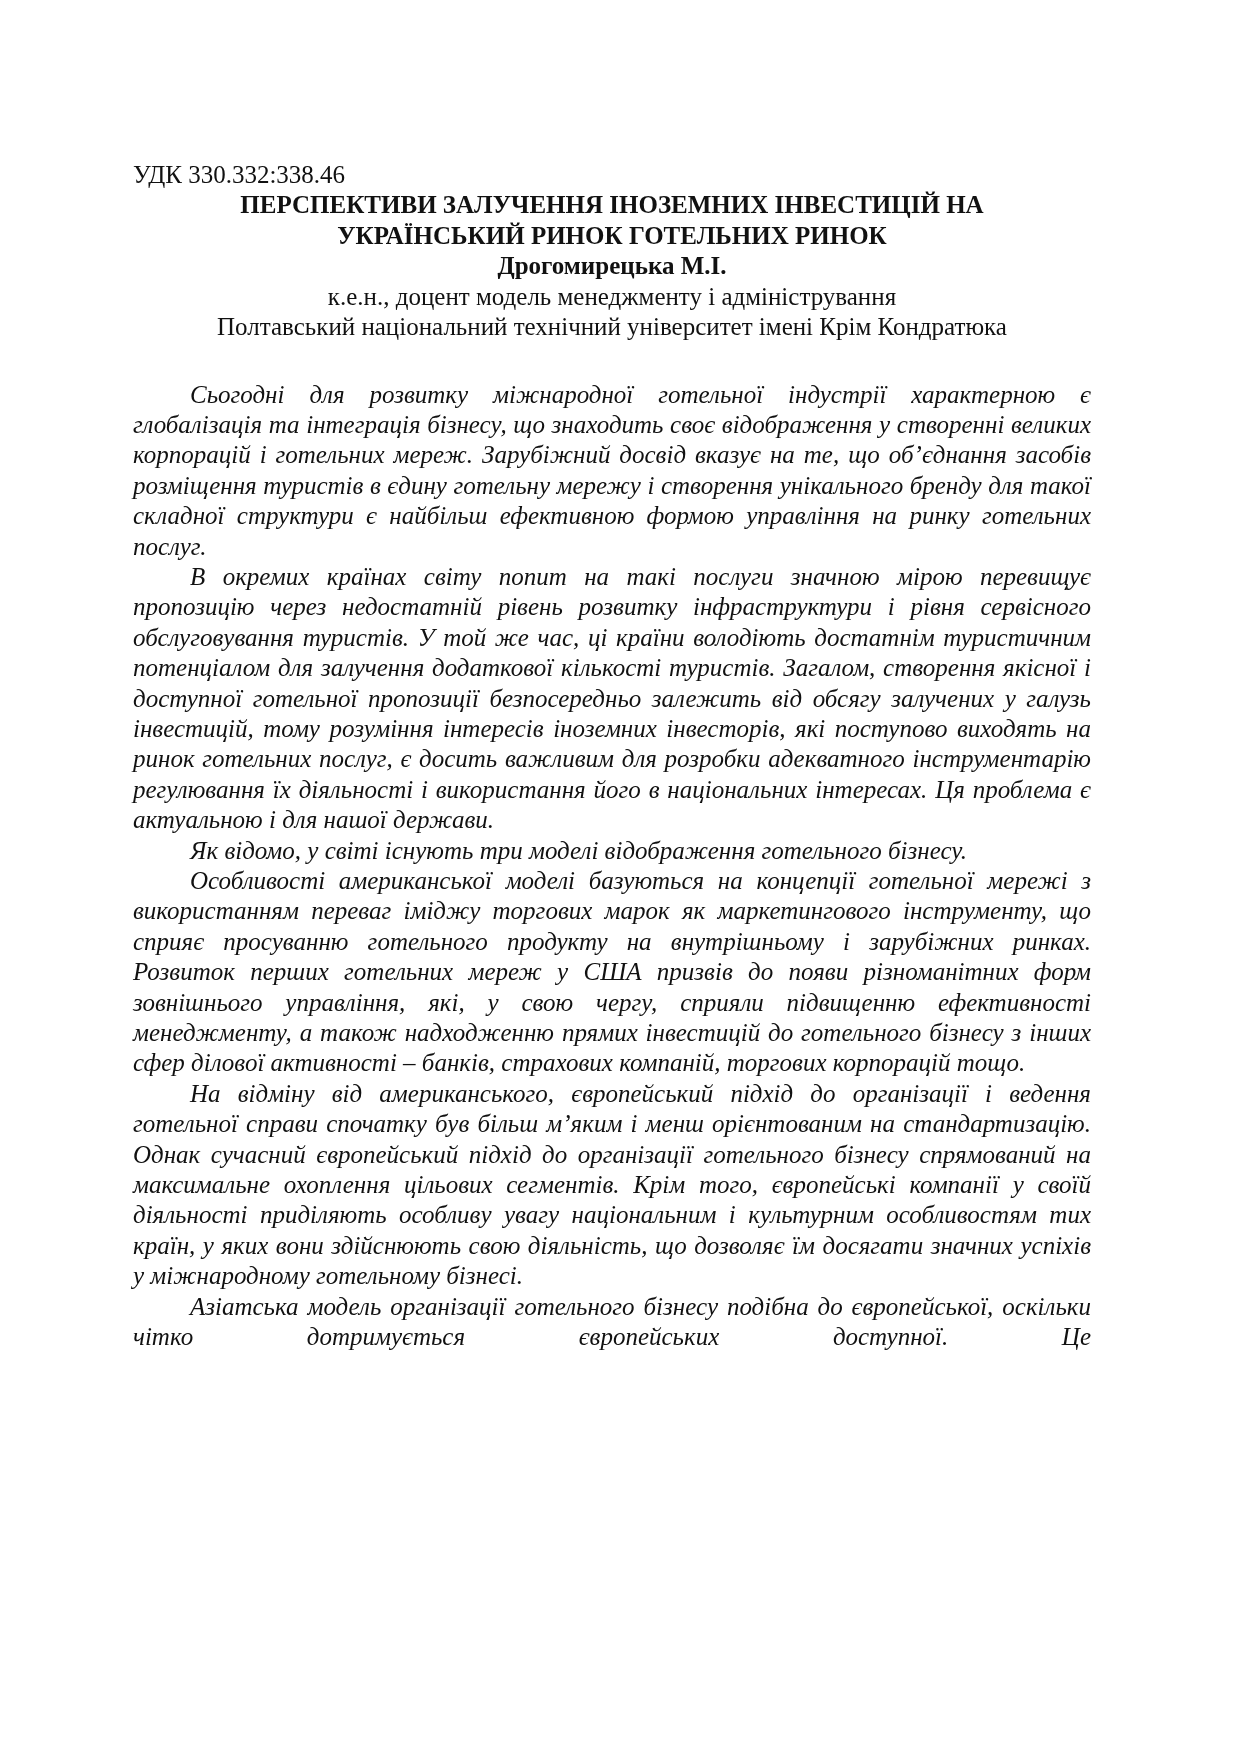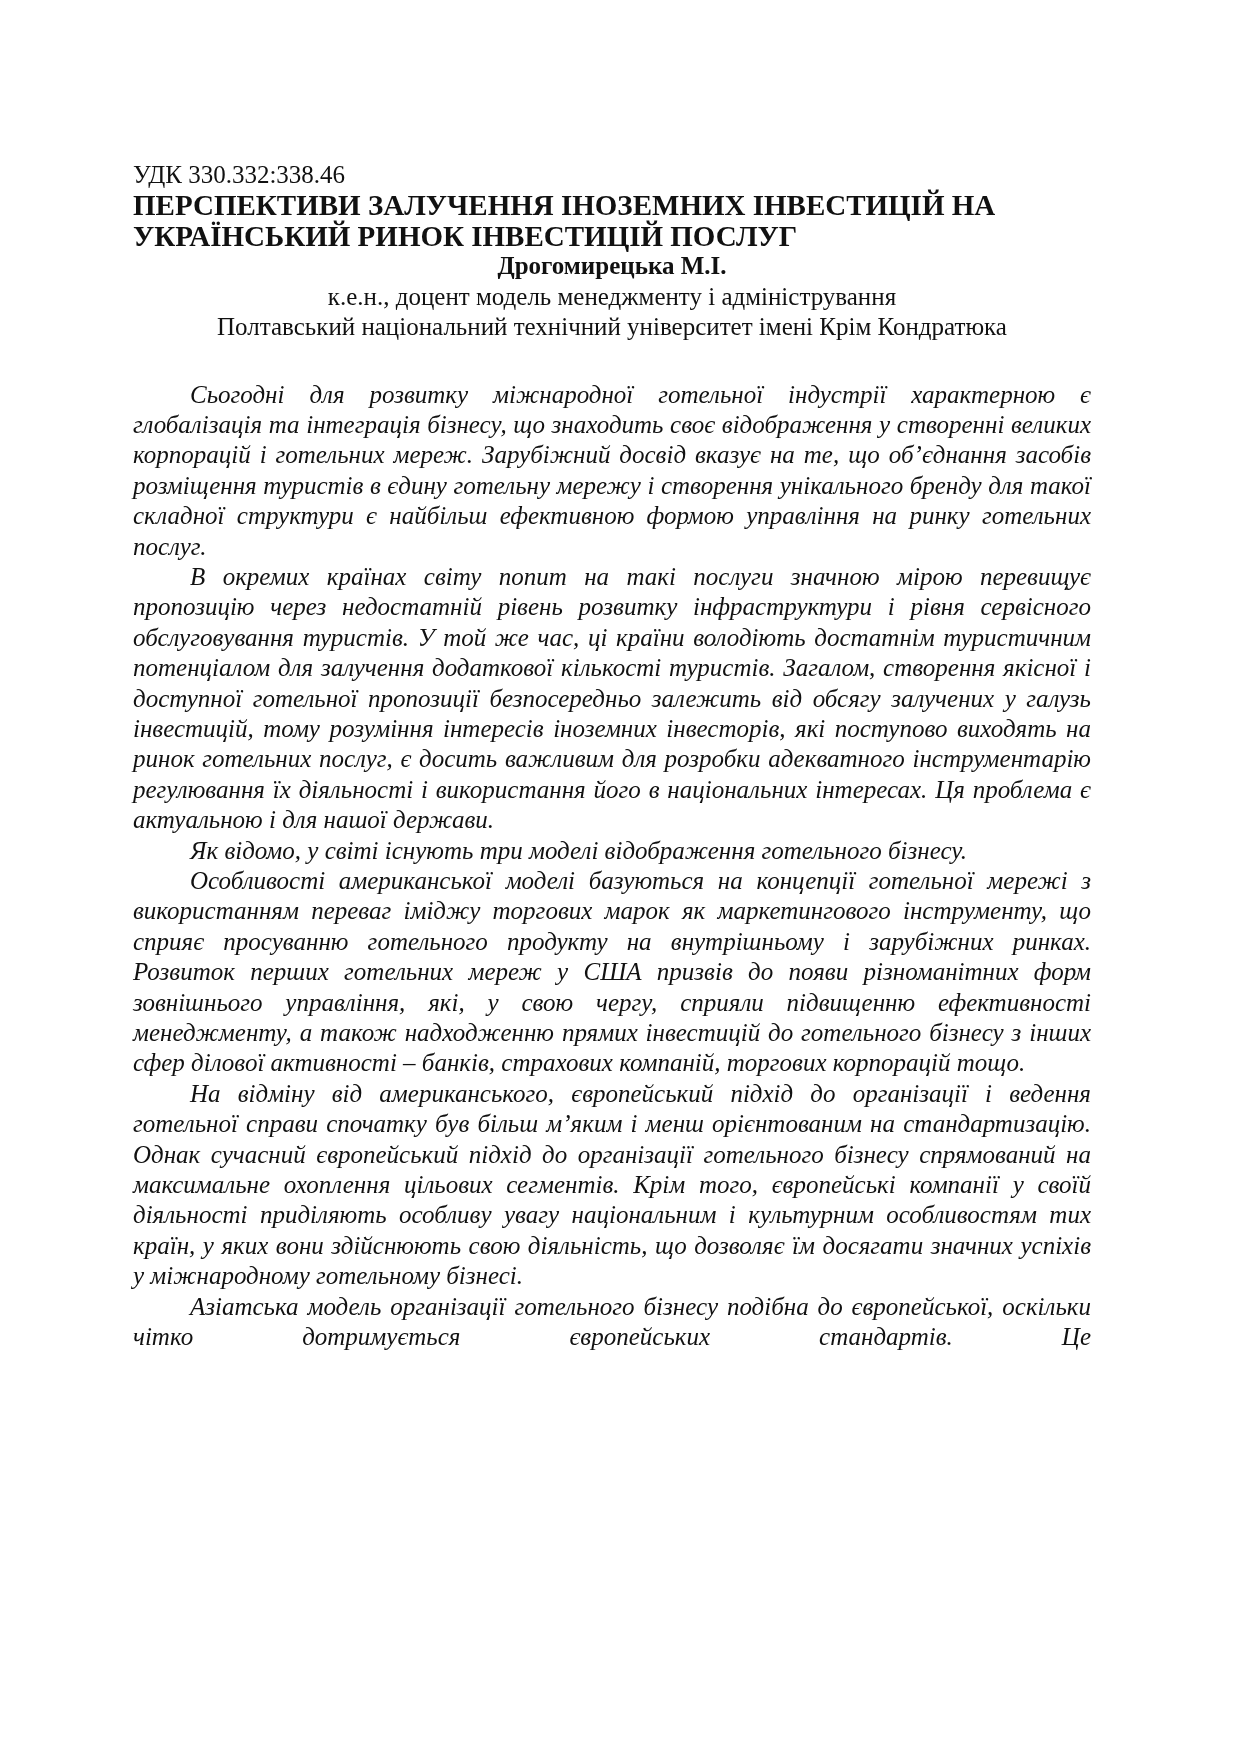--- a/index.html
+++ b/index.html
@@ -21,24 +21,24 @@
       top: 160px;
       width: 958px;
     }
     .udk {
       font-size: 25px;
       line-height: 30px;
       margin: 0;
       text-align: left;
     }
     .title {
-      font-size: 29px;
+      font-size: 25px;
       line-height: 30.5px;
       font-weight: bold;
-      text-align: left;
+      text-align: center;
       margin: 0;
     }
     .title span { display: block; }
     .author {
       font-size: 25px;
       line-height: 30.5px;
       font-weight: bold;
       text-align: center;
       margin: 0;
       font-family: Liberation Serif, serif;
@@ -63,28 +63,28 @@
     }
   </style>
 </head>
 <body>
 
 <div class="page">
   <p class="udk">УДК 330.332:338.46</p>
 
   <h1 class="title">
     <span>ПЕРСПЕКТИВИ ЗАЛУЧЕННЯ ІНОЗЕМНИХ ІНВЕСТИЦІЙ НА</span>
-    <span>УКРАЇНСЬКИЙ РИНОК ІНВЕСТИЦІЙ ПОСЛУГ</span>
+    <span>УКРАЇНСЬКИЙ РИНОК ГОТЕЛЬНИХ РИНОК</span>
   </h1>
 
   <p class="author">Дрогомирецька М.І.</p>
   <p class="affil">к.е.н., доцент модель менеджменту і адміністрування</p>
   <p class="affil">Полтавський національний технічний університет імені Крім Кондратюка</p>
 
   <div class="body">
     <p>Сьогодні для розвитку міжнародної готельної індустрії характерною є глобалізація та інтеграція бізнесу, що знаходить своє відображення у створенні великих корпорацій і готельних мереж. Зарубіжний досвід вказує на те, що об’єднання засобів розміщення туристів в єдину готельну мережу і створення унікального бренду для такої складної структури є найбільш ефективною формою управління на ринку готельних послуг.</p>
     <p>В окремих країнах світу попит на такі послуги значною мірою перевищує пропозицію через недостатній рівень розвитку інфраструктури і рівня сервісного обслуговування туристів. У той же час, ці країни володіють достатнім туристичним потенціалом для залучення додаткової кількості туристів. Загалом, створення якісної і доступної готельної пропозиції безпосередньо залежить від обсягу залучених у галузь інвестицій, тому розуміння інтересів іноземних інвесторів, які поступово виходять на ринок готельних послуг, є досить важливим для розробки адекватного інструментарію регулювання їх діяльності і використання його в національних інтересах. Ця проблема є актуальною і для нашої держави.</p>
     <p>Як відомо, у світі існують три моделі відображення готельного бізнесу.</p>
     <p>Особливості американської моделі базуються на концепції готельної мережі з використанням переваг іміджу торгових марок як маркетингового інструменту, що сприяє просуванню готельного продукту на внутрішньому і зарубіжних ринках. Розвиток перших готельних мереж у США призвів до появи різноманітних форм зовнішнього управління, які, у свою чергу, сприяли підвищенню ефективності менеджменту, а також надходженню прямих інвестицій до готельного бізнесу з інших сфер ділової активності – банків, страхових компаній, торгових корпорацій тощо.</p>
     <p>На відміну від американського, європейський підхід до організації і ведення готельної справи спочатку був більш м’яким і менш орієнтованим на стандартизацію. Однак сучасний європейський підхід до організації готельного бізнесу спрямований на максимальне охоплення цільових сегментів. Крім того, європейські компанії у своїй діяльності приділяють особливу увагу національним і культурним особливостям тих країн, у яких вони здійснюють свою діяльність, що дозволяє їм досягати значних успіхів у міжнародному готельному бізнесі.</p>
-    <p style="text-align-last: justify;">Азіатська модель організації готельного бізнесу подібна до європейської, оскільки чітко дотримується європейських стандартів. Це</p>
+    <p style="text-align-last: justify;">Азіатська модель організації готельного бізнесу подібна до європейської, оскільки чітко дотримується європейських доступної. Це</p>
   </div>
 </div>
 
 </body></html>

